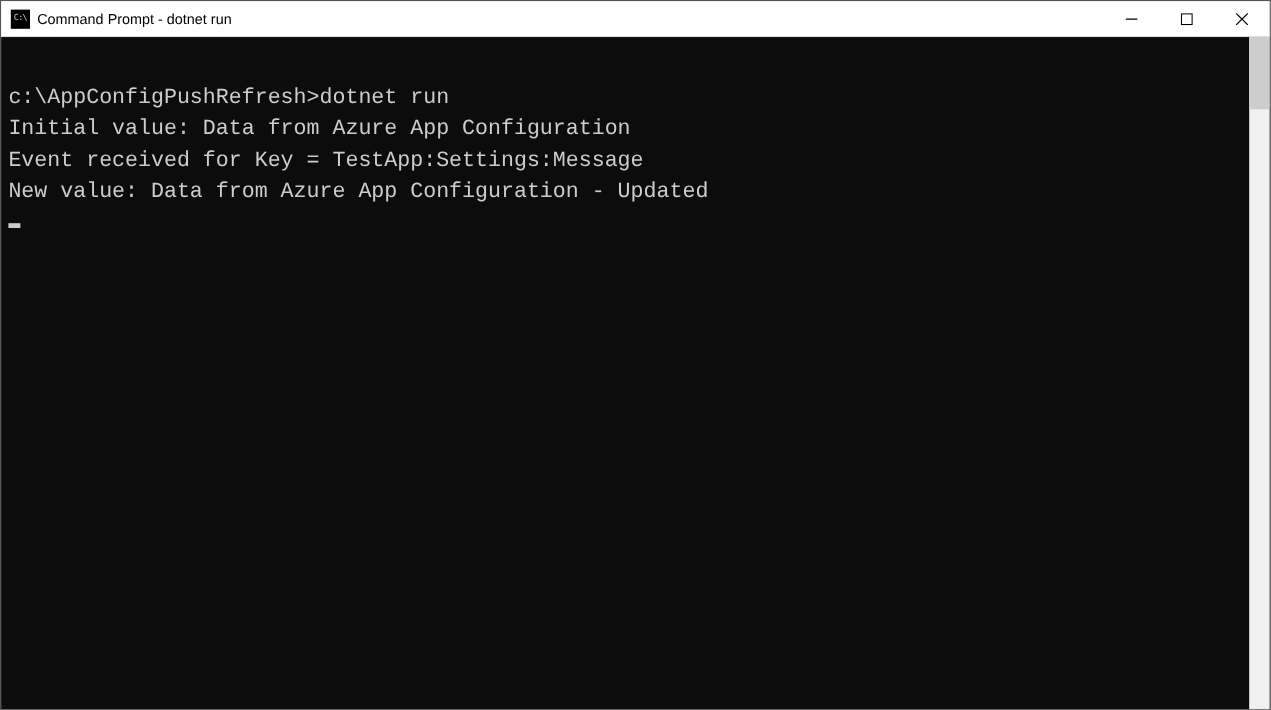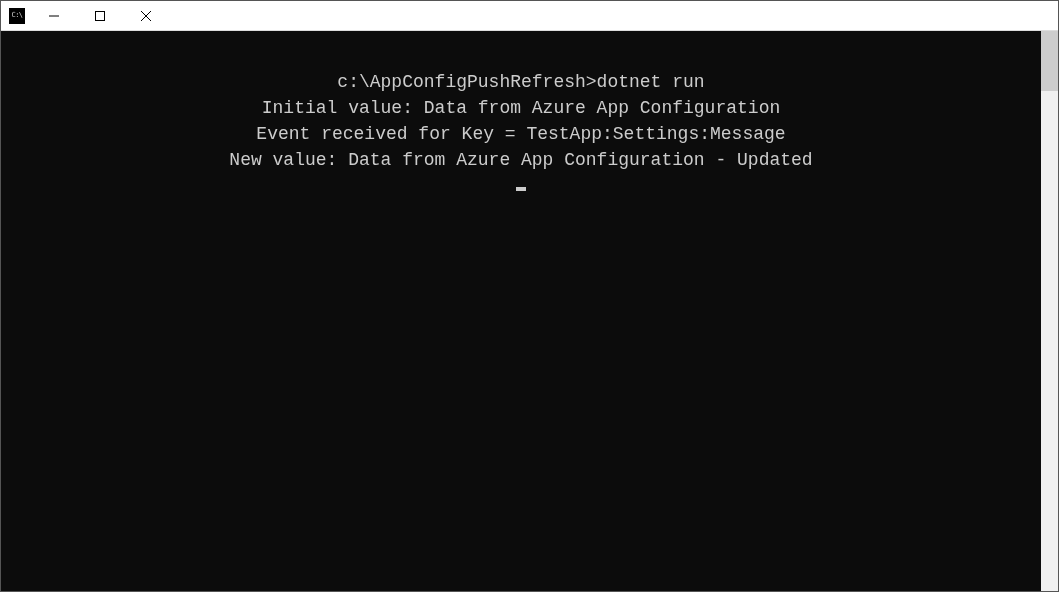--- a/index.html
+++ b/index.html
@@ -58,21 +58,20 @@
       color: #000;
     }
     .window-control svg {
       width: 10px;
       height: 10px;
     }
     .terminal-wrapper {
       display: flex;
       height: calc(100% - 30px);
       background: #0c0c0c;
-      text-align: center;
     }
     .terminal {
       flex: 1;
       background: #0c0c0c;
       padding: 12px 6px 6px 6px;
       font-family: Consolas, "Courier New", monospace;
       font-size: 18px;
       line-height: 1.45;
       color: #cccccc;
       white-space: pre;
@@ -103,20 +102,21 @@
       background: #cdcdcd;
     }
   </style>
 </head>
 <body>
 
 <div class="titlebar">
   <div class="titlebar-icon">
     <span class="titlebar-icon-inner">C:\</span>
   </div>
+  <div class="titlebar-text">Command Prompt - dotnet  run</div>
   <div class="window-controls">
     <div class="window-control">
       <svg viewBox="0 0 10 10">
         <line x1="0" y1="5" x2="10" y2="5" stroke="#000" stroke-width="1"></line>
       </svg>
     </div>
     <div class="window-control">
       <svg viewBox="0 0 10 10">
         <rect x="0.5" y="0.5" width="9" height="9" fill="none" stroke="#000" stroke-width="1"></rect>
       </svg>

